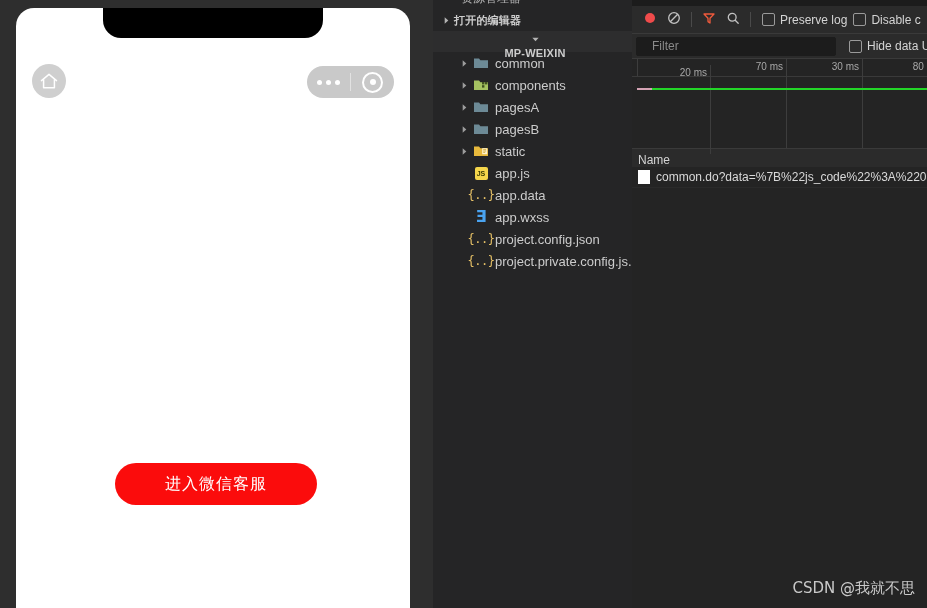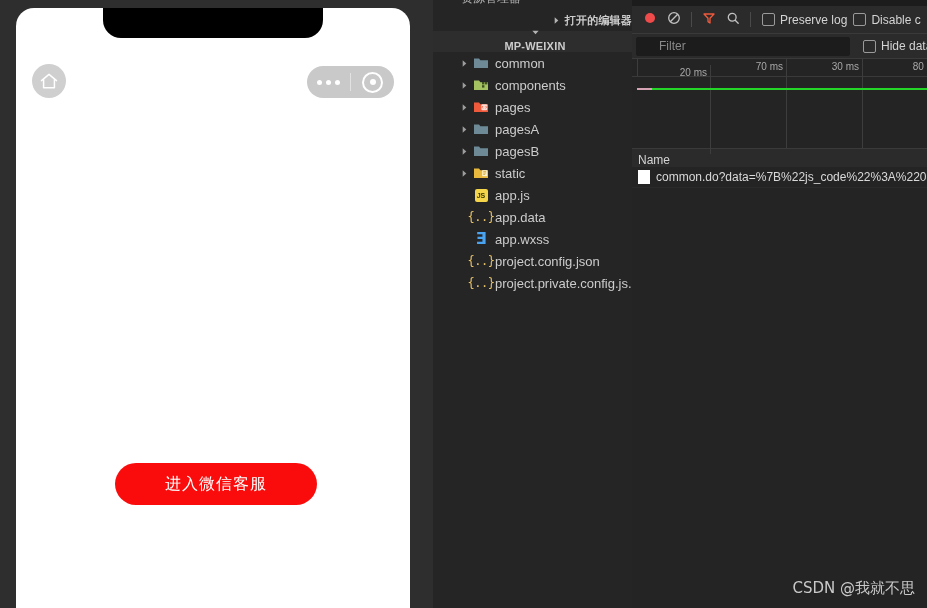--- a/index.html
+++ b/index.html
@@ -159,21 +159,20 @@
   }
   .ex-section {
     height: 21px;
     display: flex;
     align-items: center;
     padding-left: 5px;
     font-size: 11px;
     font-weight: bold;
     color: #cccccc;
     letter-spacing: .2px;
-    justify-content: flex-end;
   }
   .ex-section.highlight { background: #2d2d2e; flex-direction: column; }
   .tw {
     width: 16px;
     display: flex;
     align-items: center;
     justify-content: center;
     flex: 0 0 16px;
     color: #b4b4b4;
   }
@@ -288,21 +287,21 @@
     white-space: nowrap;
   }
   #filter-input {
     width: 168px;
     height: 17px;
     background: #1c1c1c;
     border: 1px solid #1c1c1c;
     border-radius: 2px;
     color: #cfcfcf;
     font-size: 12px;
-    padding: 0 22px;
+    padding: 0 15px;
     outline: none;
     font-family: "Liberation Sans", sans-serif;
     flex: 0 0 auto;
   }
   #filter-input::placeholder { color: #8a8a8a; }
 
   #dt-overview {
     height: 89px;
     background: #242424;
     position: relative;
@@ -492,36 +491,20 @@
         <svg width="16" height="14" viewBox="0 0 16 14">
           <path d="M1 2.5h5l1.4 1.7H15V12H1z" fill="#a5c261"></path>
           <rect x="9" y="4" width="2.4" height="2.4" fill="#3f5020"></rect>
           <rect x="12" y="4" width="2.4" height="2.4" fill="#3f5020"></rect>
           <rect x="9" y="7.2" width="2.4" height="2.4" fill="#3f5020"></rect>
         </svg>
       </span>
       <span class="row-label">components</span>
     </div>
 
-    <div class="ex-row">
-      <span class="indent"></span>
-      <span class="tw">
-        <svg width="9" height="9" viewBox="0 0 10 10">
-            <path d="M3 1.5 7 5l-4 3.5z" fill="#9d9d9d"></path>
-          </svg>
-      </span>
-      <span class="fileicon">
-        <svg width="16" height="14" viewBox="0 0 16 14">
-          <path d="M1 2.5h5l1.4 1.7H15V12H1z" fill="#f05a3c"></path>
-          <rect x="8.4" y="4.2" width="5.8" height="6" rx="1" fill="#ffd9cf"></rect>
-          <path d="M10 6l-1 1.2 1 1.2M12.6 6l1 1.2-1 1.2" stroke="#f05a3c" stroke-width="0.8" fill="none"></path>
-        </svg>
-      </span>
-      <span class="row-label">pages</span>
-    </div>
 
     <div class="ex-row">
       <span class="indent"></span>
       <span class="tw">
         <svg width="9" height="9" viewBox="0 0 10 10">
             <path d="M3 1.5 7 5l-4 3.5z" fill="#9d9d9d"></path>
           </svg>
       </span>
       <span class="fileicon">
         <svg width="16" height="14" viewBox="0 0 16 14">

